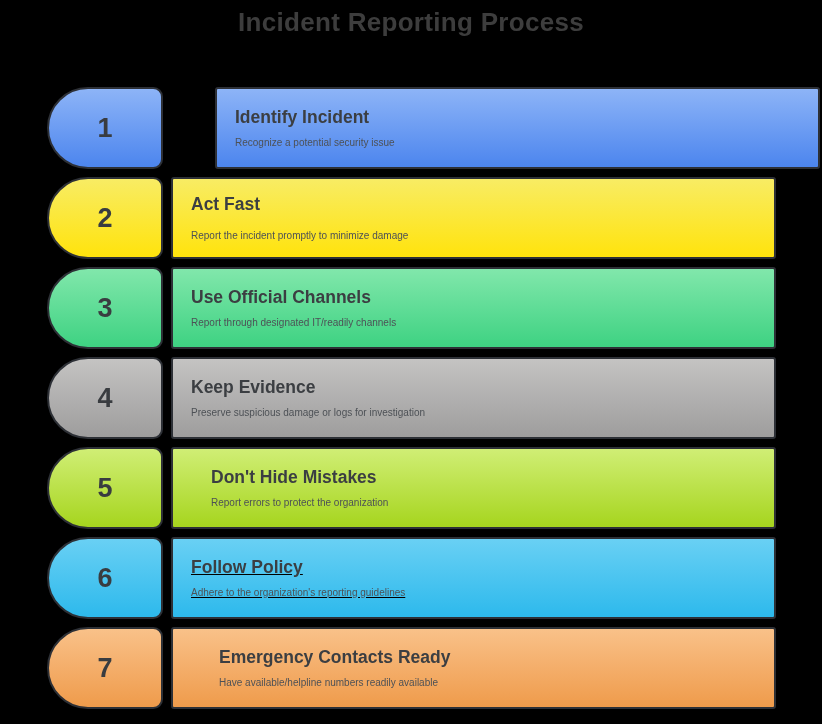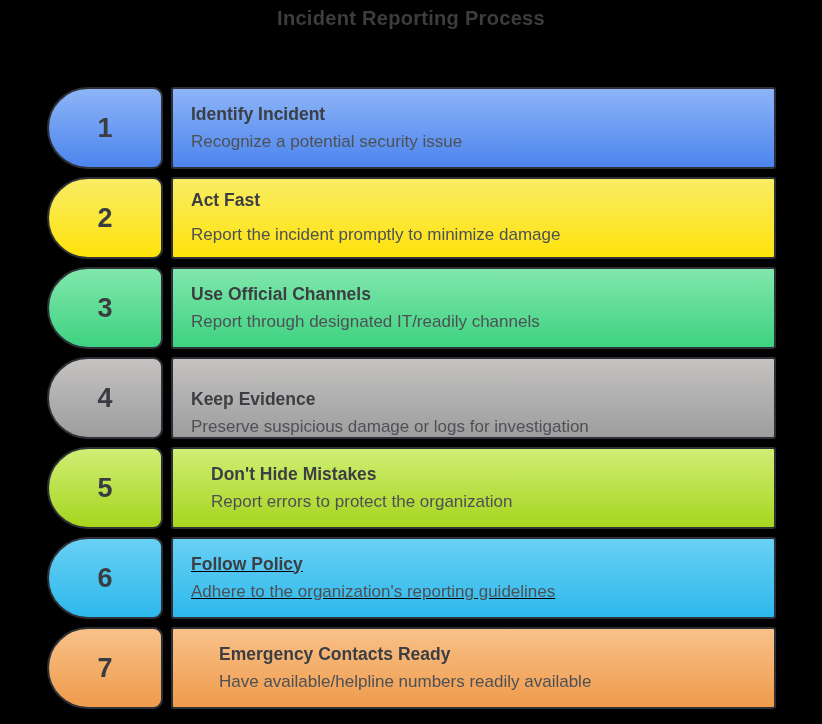--- a/index.html
+++ b/index.html
@@ -14,21 +14,21 @@
     background: #000000;
     font-family: "Liberation Sans", sans-serif;
     overflow: hidden;
   }
   .main-title {
     position: absolute;
     top: 7px;
     left: 0;
     width: 100%;
     text-align: center;
-    font-size: 20px;
+    font-size: 26px;
     font-weight: bold;
     color: #3d3d3d;
     letter-spacing: 0.3px;
   }
   .steps {
     position: absolute;
     top: 87px;
     left: 47px;
   }
   .step {
@@ -67,38 +67,38 @@
     box-shadow: 0 3px 4px rgba(0,0,0,0.55);
     flex: none;
   }
   .card-title {
     font-size: 17.5px;
     font-weight: bold;
     color: #3b3e42;
     line-height: 1.1;
   }
   .card-desc {
-    font-size: 17px;
+    font-size: 10px;
     color: #4d5156;
     line-height: 1.1;
   }
 </style>
 </head>
 <body>
 
 <div class="canvas">
   <div class="main-title">Incident Reporting Process</div>
 
   <div class="steps">
 
     <div class="step">
       <div class="capsule grad" style="background: linear-gradient(rgb(141, 180, 247), rgb(76, 133, 238));">
         <span class="num">1</span>
       </div>
-      <div class="card grad" style="background: linear-gradient(rgb(141, 180, 247), rgb(76, 133, 238));">
+      <div class="card grad" style="background: linear-gradient(rgb(141, 180, 247), rgb(76, 133, 238)); margin-left: 44px;">
         <div class="card-title">Identify Incident</div>
         <div class="card-desc">Recognize a potential security issue</div>
       </div>
     </div>
 
     <div class="step">
       <div class="capsule grad" style="background: linear-gradient(rgb(248, 236, 100), rgb(255, 227, 12));">
         <span class="num">2</span>
       </div>
       <div class="card grad" style="background: linear-gradient(rgb(248, 236, 100), rgb(255, 227, 12)); gap: 16px;">
@@ -114,21 +114,21 @@
       <div class="card grad" style="background: linear-gradient(rgb(129, 231, 171), rgb(62, 210, 130));">
         <div class="card-title">Use Official Channels</div>
         <div class="card-desc">Report through designated IT/readily channels</div>
       </div>
     </div>
 
     <div class="step">
       <div class="capsule grad" style="background: linear-gradient(rgb(196, 195, 194), rgb(158, 157, 157));">
         <span class="num">4</span>
       </div>
-      <div class="card grad" style="background: linear-gradient(rgb(196, 195, 194), rgb(158, 157, 157)); justify-content: flex-end;">
+      <div class="card grad" style="background: linear-gradient(rgb(196, 195, 194), rgb(158, 157, 157));">
         <div class="card-title">Keep Evidence</div>
         <div class="card-desc">Preserve suspicious damage or logs for investigation</div>
       </div>
     </div>
 
     <div class="step">
       <div class="capsule grad" style="background: linear-gradient(rgb(208, 238, 117), rgb(166, 213, 30));">
         <span class="num">5</span>
       </div>
       <div class="card grad" style="background: linear-gradient(rgb(208, 238, 117), rgb(166, 213, 30)); padding-left: 38px;">

